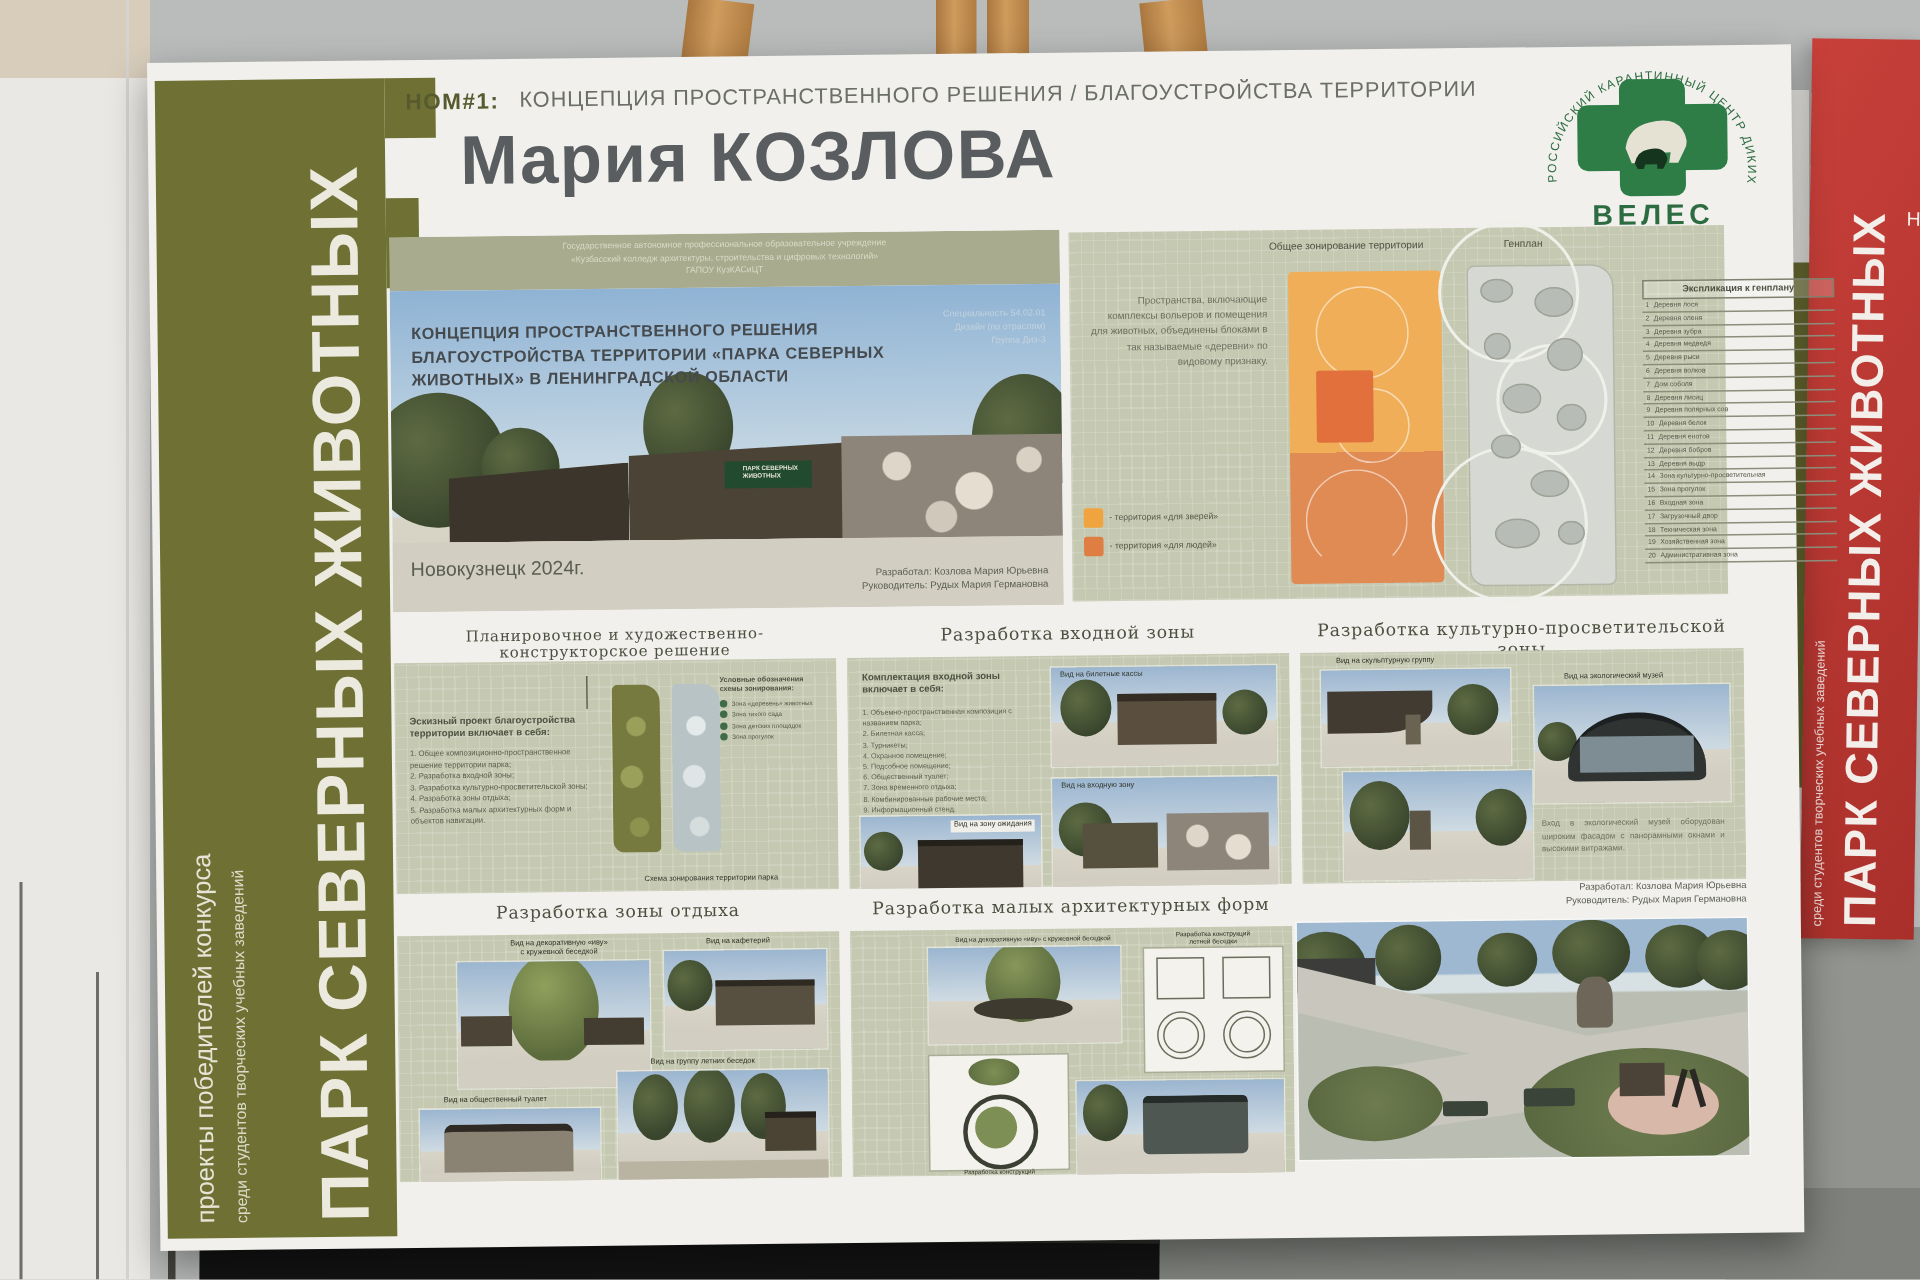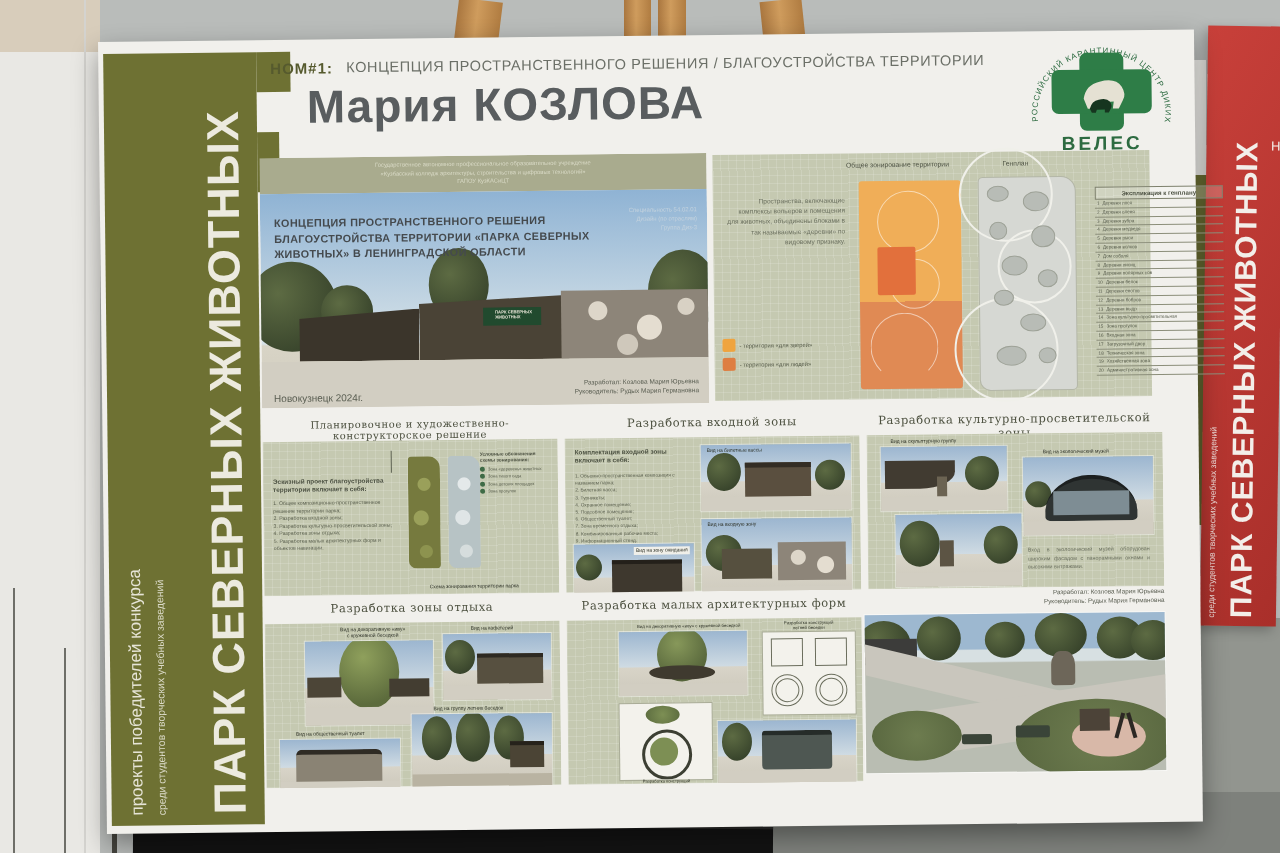--- a/index.html
+++ b/index.html
@@ -75,21 +75,21 @@
   #hero{left:160px;top:118px;width:447px;height:250px;overflow:hidden;}
   #hero-band{position:absolute;left:0;top:0;width:100%;height:36px;background:#a9ab8e;}
   #hero-college{position:absolute;left:0;top:4px;width:100%;text-align:center;
      font-size:5.8px;color:#d9dac6;line-height:1.5;}
   #hero-sky{position:absolute;left:0;top:36px;width:100%;height:214px;
      background:linear-gradient(#8fb3d4,#d6e2e8 70%,#d8d4c6 71%,#cfcbbd);}
   #hero-title{position:absolute;left:14px;top:22px;font-size:10.8px;font-weight:bold;
      color:#454a4e;letter-spacing:.4px;line-height:1.45;}
   #hero-spec{position:absolute;right:10px;top:16px;font-size:6px;color:#c3d2de;
      text-align:right;line-height:1.5;}
-  #hero-city{position:absolute;left:12px;bottom:4px;font-size:10px;color:#5a5e52;}
+  #hero-city{position:absolute;left:12px;bottom:21px;font-size:13px;color:#5a5e52;}
   #hero-credit{position:absolute;right:10px;bottom:8px;font-size:6.5px;color:#5a5e52;
      text-align:right;line-height:1.5;}
   #hero-sign{position:absolute;left:64px;top:12px;width:44px;height:16px;background:#214a2e;
      color:#e9e6d8;font-size:4.2px;font-weight:bold;padding:2px 2px 0 12px;line-height:1.3;}
 
   
   #zoning{left:613px;top:120px;width:437px;height:246px;}
   #zn-h1{position:absolute;left:120px;top:8px;width:130px;text-align:center;
      font-size:6.8px;color:#4e5344;line-height:1.3;}
   #zn-h2{position:absolute;left:290px;top:8px;font-size:6.8px;color:#4e5344;}

